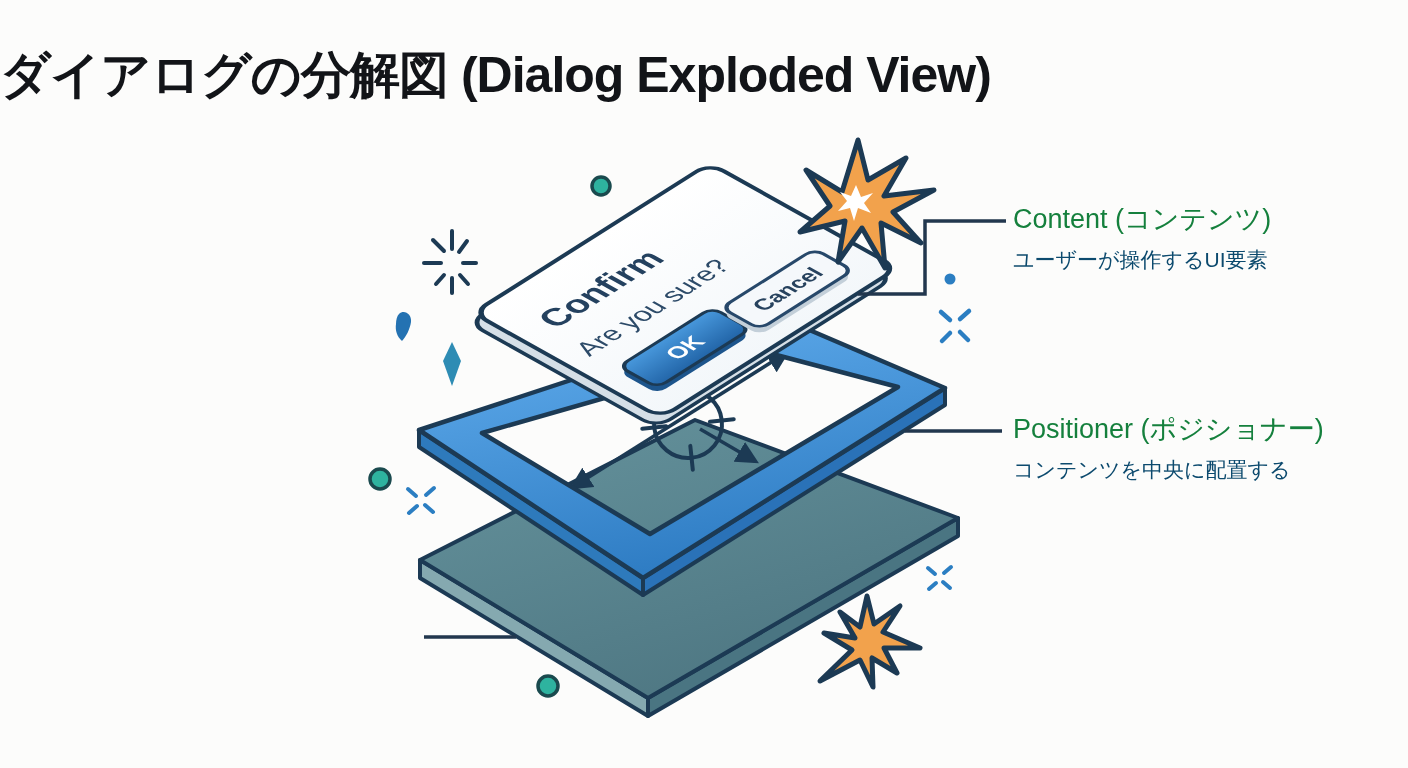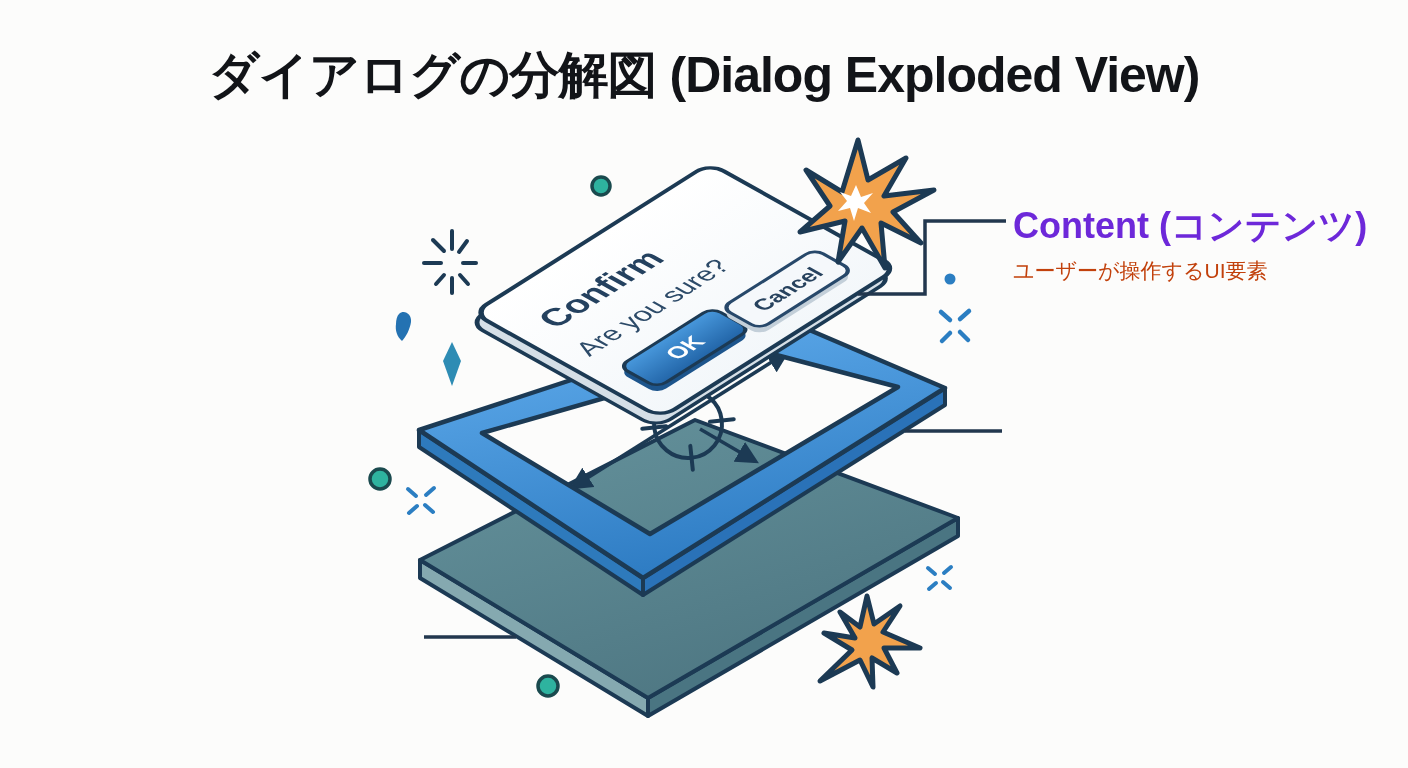--- a/index.html
+++ b/index.html
@@ -5,27 +5,27 @@
   html,body{margin:0;padding:0;}
   body{
     width:1408px;height:768px;overflow:hidden;
     background:#fcfcfb;
     font-family:"Liberation Sans","DejaVu Sans",sans-serif;
     position:relative;
   }
   .canvas{position:absolute;inset:0;width:1408px;height:768px;}
   .page-title{
     position:absolute;top:42px;left:0;width:1408px;
-    text-align:center;font-size:50px;font-weight:800;color:#121418;
+    font-size:50px;font-weight:800;color:#121418;
     letter-spacing:-1px;margin:0;
   }
   svg.scene{position:absolute;left:0;top:0;width:1408px;height:768px;}
   .callout{position:absolute;}
-  .callout .c-title{font-size:36px;font-weight:700;color:#6d28d9;line-height:1.25;}
-  .callout .c-desc{font-size:21px;font-weight:400;color:#c2410c;margin-top:9px;line-height:1.3;}
+  .callout .c-title{font-size:27px;font-weight:400;color:#15803d;line-height:1.25;}
+  .callout .c-desc{font-size:21px;font-weight:400;color:#0c4a6e;margin-top:9px;line-height:1.3;}
   .scene text{font-family:"Liberation Sans","DejaVu Sans",sans-serif;}
 </style>
 </head>
 <body>
 
 <div class="canvas">
 
   <h1 class="page-title">ダイアログの分解図 (Dialog Exploded View)</h1>
 
   <svg class="scene" viewBox="0 0 1408 768">
@@ -149,15 +149,19 @@
           <line x1="433" y1="512" x2="425" y2="505"></line>
       </g>
     </g>
   </svg>
 
   <div class="callout" style="left:1013px;top:203px;width:380px;">
     <div class="c-title">Content (コンテンツ)</div>
     <div class="c-desc">ユーザーが操作するUI要素</div>
   </div>
 
+  <div class="callout" style="left:1013px;top:413px;width:390px;">
+    <div class="c-title">Positioner (ポジショナー)</div>
+    <div class="c-desc">コンテンツを中央に配置する</div>
+  </div>
 
 
 </div>
 
 </body></html>

